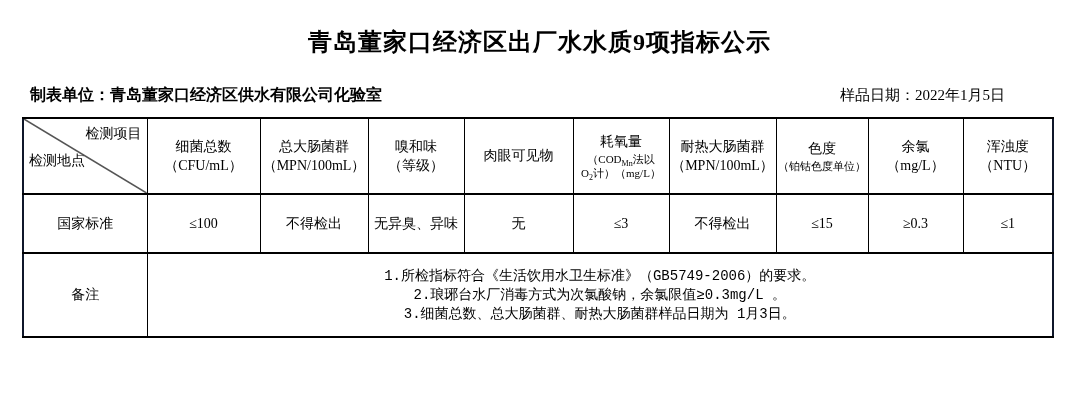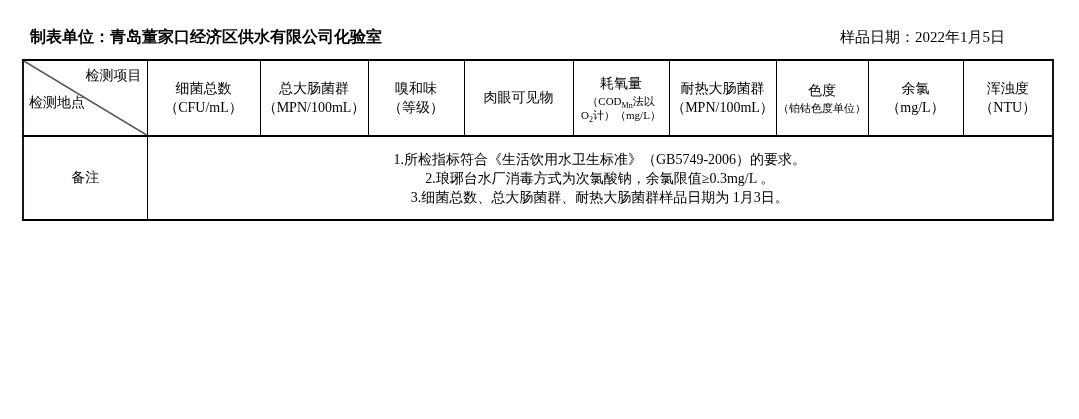--- a/index.html
+++ b/index.html
@@ -66,27 +66,28 @@
   .corner-cell { position: relative; }
   .corner-cell svg { position: absolute; top: 0; left: 0; width: 100%; height: 100%; display: block; }
   .corner-tr { position: absolute; top: 7px; right: 5px; line-height: 16px; }
   .corner-bl { position: absolute; bottom: 24px; left: 5px; line-height: 16px; }
 
   td.remark-content {
     text-align: left;
     vertical-align: middle;
     padding: 0 4px 0 4px;
   }
-  .remark-line { line-height: 19px; font-size: 14px; }
+  .remark-line { line-height: 19px; font-size: 14px; font-family: Liberation Mono, monospace; }
 </style>
 </head>
 <body>
 
 <div class="page">
 
+  <h1 class="title">青岛董家口经济区出厂水水质9项指标公示</h1>
 
   <div class="meta-row">
     <span class="meta-left">制表单位：青岛董家口经济区供水有限公司化验室</span>
     <span class="meta-right">样品日期：2022年1月5日</span>
   </div>
 
   <table class="wq">
     <colgroup>
       <col style="width:124px">
         <col style="width:113px">
@@ -141,20 +142,32 @@
         <div class="th-name">余氯</div>
         <div class="th-unit">（mg/L）</div>
       </th>
       <th>
         <div class="th-name">浑浊度</div>
         <div class="th-unit">（NTU）</div>
       </th>
     </tr>
 
 
+    <tr class="data-row">
+      <td>国家标准</td>
+      <td>≤100</td>
+      <td>不得检出</td>
+      <td>无异臭、异味</td>
+      <td>无</td>
+      <td>≤3</td>
+      <td>不得检出</td>
+      <td>≤15</td>
+      <td>≥0.3</td>
+      <td>≤1</td>
+    </tr>
 
     <tr class="remark-row">
       <td>备注</td>
       <td class="remark-content" colspan="9">
         <div class="remark-line">1.所检指标符合《生活饮用水卫生标准》（GB5749-2006）的要求。</div>
         <div class="remark-line">2.琅琊台水厂消毒方式为次氯酸钠，余氯限值≥0.3mg/L 。</div>
         <div class="remark-line">3.细菌总数、总大肠菌群、耐热大肠菌群样品日期为 1月3日。</div>
       </td>
     </tr>
   </tbody>

